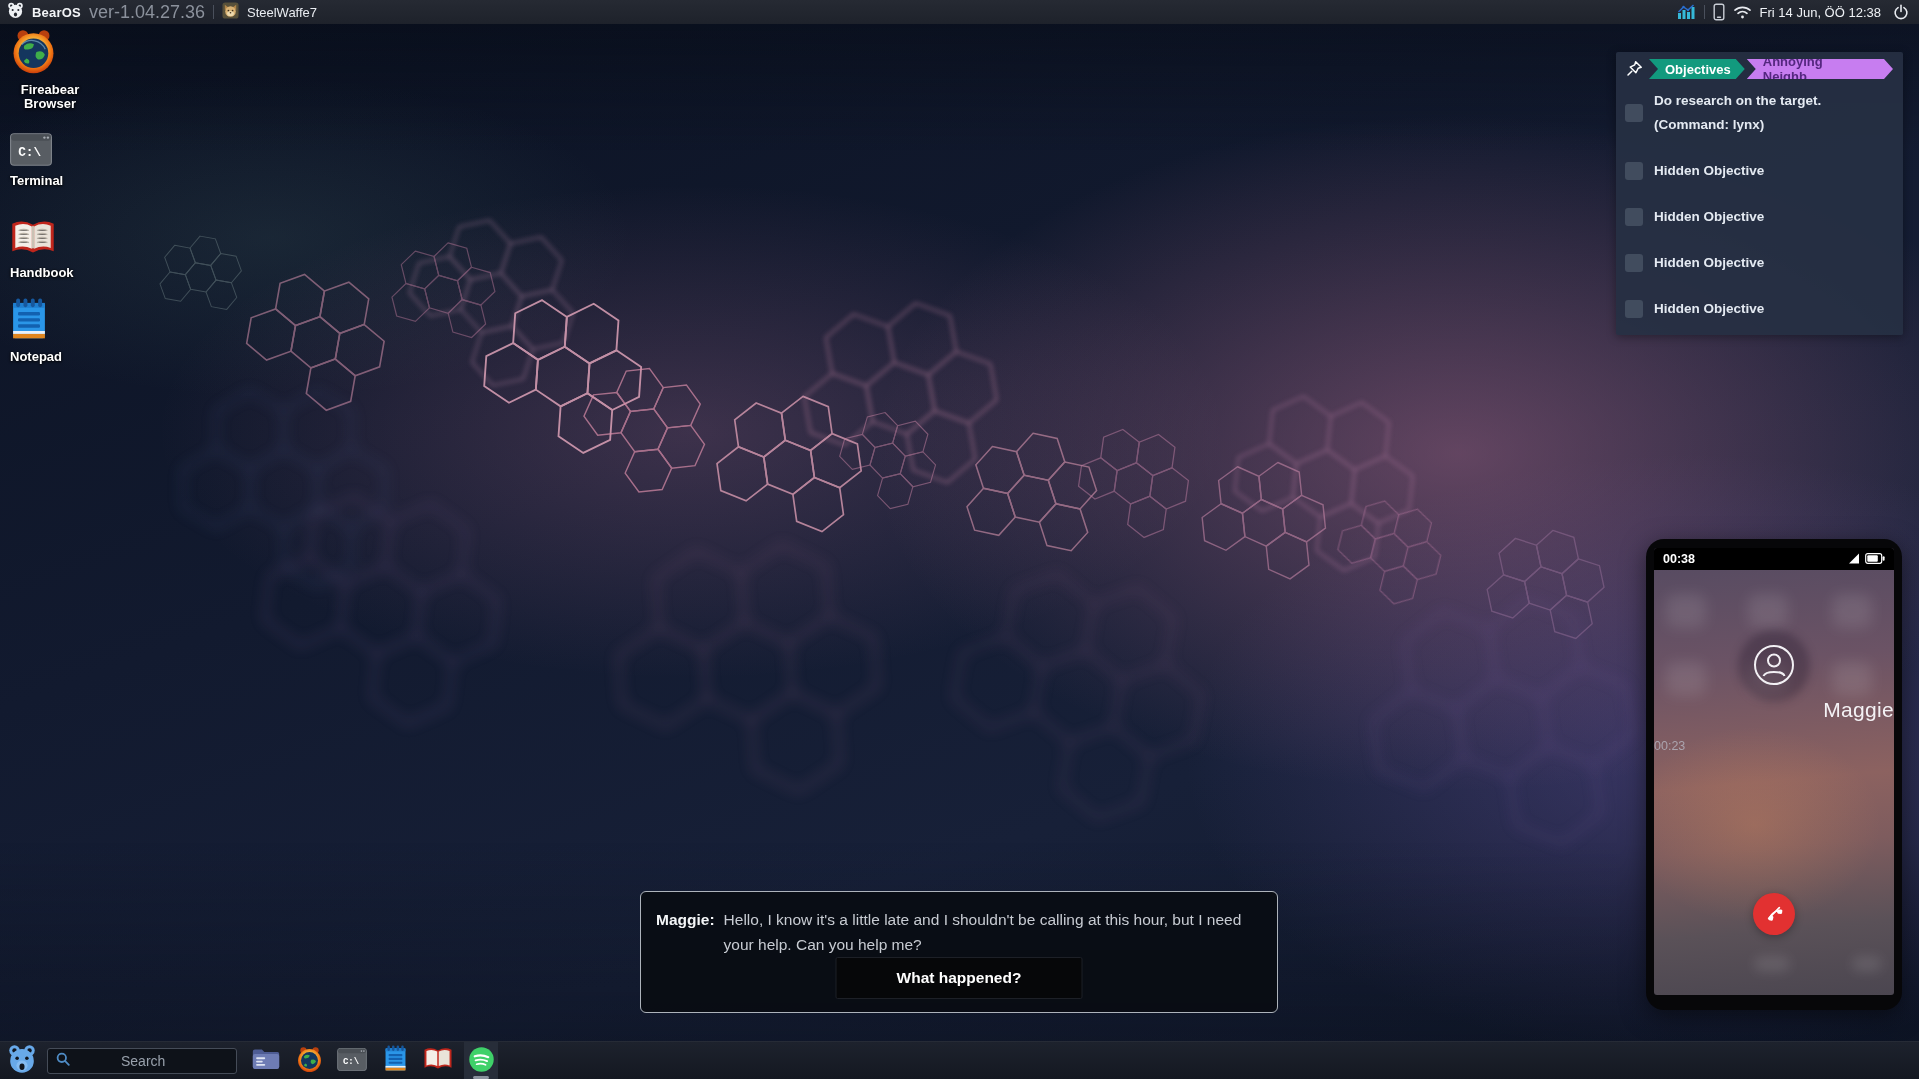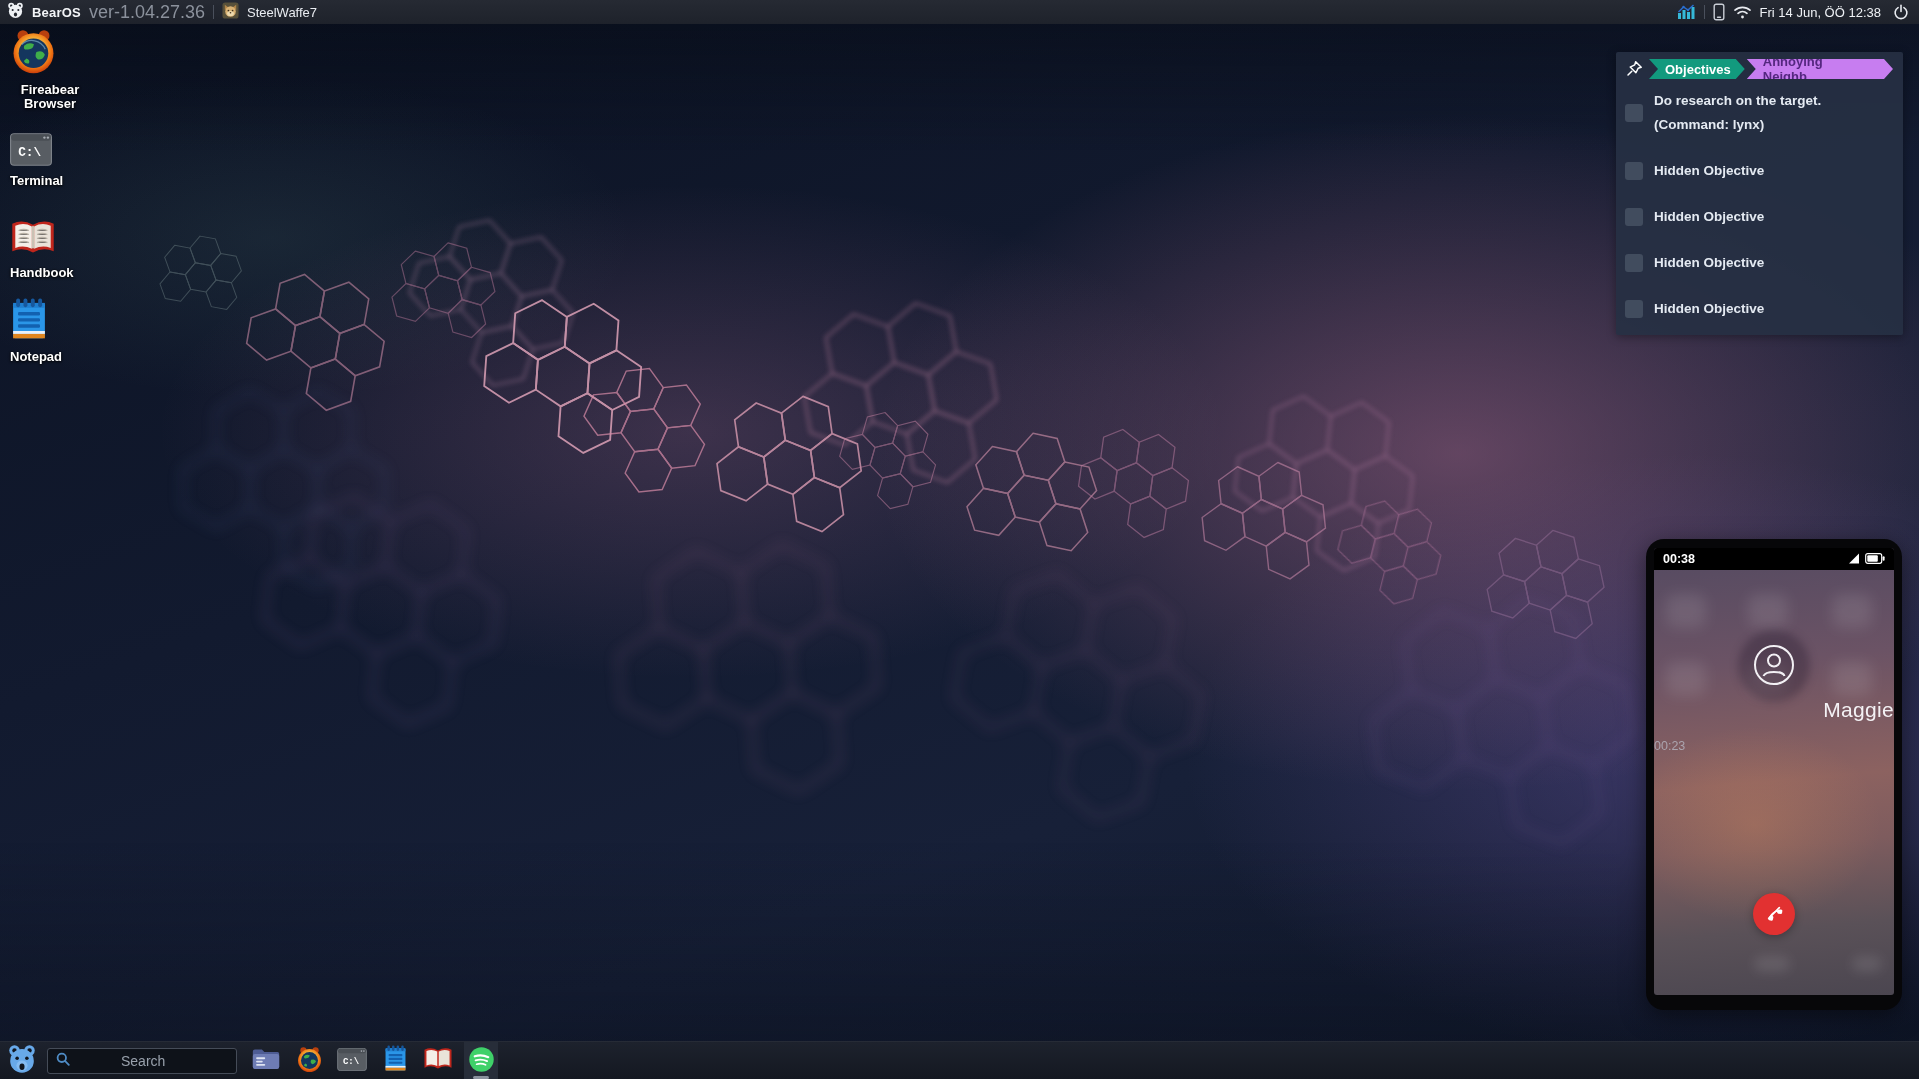--- a/index.html
+++ b/index.html
@@ -382,20 +382,27 @@
             </g>
             <path d="M6.2 17.8 L17.8 6.2" stroke="#fff" stroke-width="1.8" stroke-linecap="round"></path>
           </svg>
         </span>
       </button>
       <div class="pill" style="left:100px; top:408px; width:36px; height:16px;"></div>
       <div class="pill" style="left:198px; top:408px; width:30px; height:16px;"></div>
     </div>
   </div>
 
+  <div class="dialog">
+    <div class="dialog-line">
+      <span class="speaker">Maggie:</span>
+      <span class="message">Hello, I know it's a little late and I shouldn't be calling at this hour, but I need your help. Can you help me?</span>
+    </div>
+    <button class="choice-btn">What happened?</button>
+  </div>
 
   <footer class="taskbar">
     <button class="start-btn">
       <span>
         <svg width="30" height="30" viewBox="0 0 32 32">
           <circle cx="8" cy="7" r="5.6" fill="#68a9e9"></circle>
             <circle cx="24" cy="7" r="5.6" fill="#68a9e9"></circle>
           <circle cx="8" cy="7" r="2.4" fill="#11161f"></circle>
             <circle cx="24" cy="7" r="2.4" fill="#11161f"></circle>
           <circle cx="16" cy="18" r="12.6" fill="#68a9e9"></circle>

